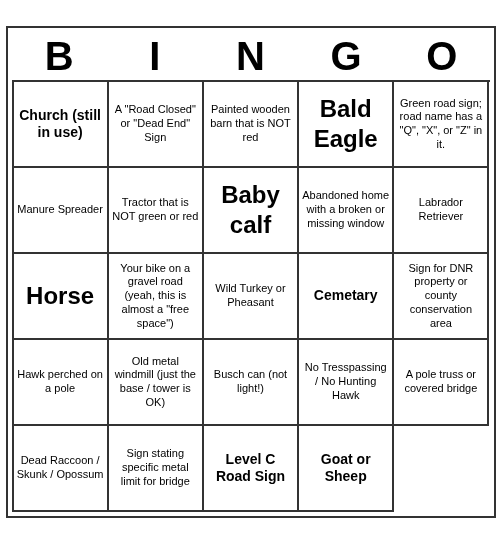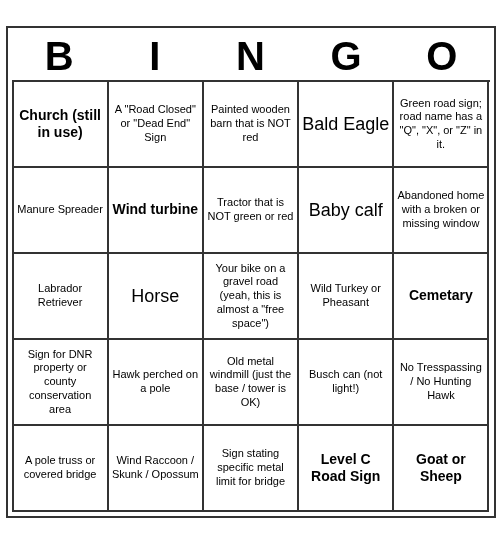--- a/index.html
+++ b/index.html
@@ -40,22 +40,22 @@
       padding: 4px 3px;
       min-height: 86px;
       display: flex;
       align-items: center;
       justify-content: center;
       text-align: center;
       font-size: 11px;
       line-height: 1.25;
     }
     .bingo-cell.large-text {
-      font-size: 18px;
-      font-weight: normal;
+      font-size: 24px;
+      font-weight: bold;
     }
     .bingo-cell.medium-text {
       font-size: 14px;
       font-weight: bold;
       text-align: center;
     }
   </style>
 </head>
 <body>
 
@@ -67,33 +67,32 @@
       <span>G</span>
       <span>O</span>
     </div>
   <div class="bingo-grid">
   <div class="bingo-cell medium-text">Church (still in use)</div>
       <div class="bingo-cell">A "Road Closed" or "Dead End" Sign</div>
       <div class="bingo-cell">Painted wooden barn that is NOT red</div>
       <div class="bingo-cell large-text">Bald Eagle</div>
       <div class="bingo-cell">Green road sign; road name has a "Q", "X", or "Z" in it.</div>
       <div class="bingo-cell">Manure Spreader</div>
-      <div class="bingo-cell medium-text">Wind turbine</div>
       <div class="bingo-cell">Tractor that is NOT green or red</div>
       <div class="bingo-cell large-text">Baby calf</div>
       <div class="bingo-cell">Abandoned home with a broken or missing window</div>
       <div class="bingo-cell">Labrador Retriever</div>
       <div class="bingo-cell large-text">Horse</div>
       <div class="bingo-cell">Your bike on a gravel road (yeah, this is almost a "free space")</div>
       <div class="bingo-cell">Wild Turkey or Pheasant</div>
       <div class="bingo-cell medium-text">Cemetary</div>
       <div class="bingo-cell">Sign for DNR property or county conservation area</div>
       <div class="bingo-cell">Hawk perched on a pole</div>
       <div class="bingo-cell">Old metal windmill (just the base / tower is OK)</div>
       <div class="bingo-cell">Busch can (not light!)</div>
       <div class="bingo-cell">No Tresspassing / No Hunting Hawk</div>
       <div class="bingo-cell">A pole truss or covered bridge</div>
-      <div class="bingo-cell">Wind Raccoon / Skunk / Opossum</div>
+      <div class="bingo-cell">Dead Raccoon / Skunk / Opossum</div>
       <div class="bingo-cell">Sign stating specific metal limit for bridge</div>
       <div class="bingo-cell medium-text">Level C Road Sign</div>
       <div class="bingo-cell medium-text">Goat or Sheep</div>
     </div>
 </div>
 
 </body></html>

